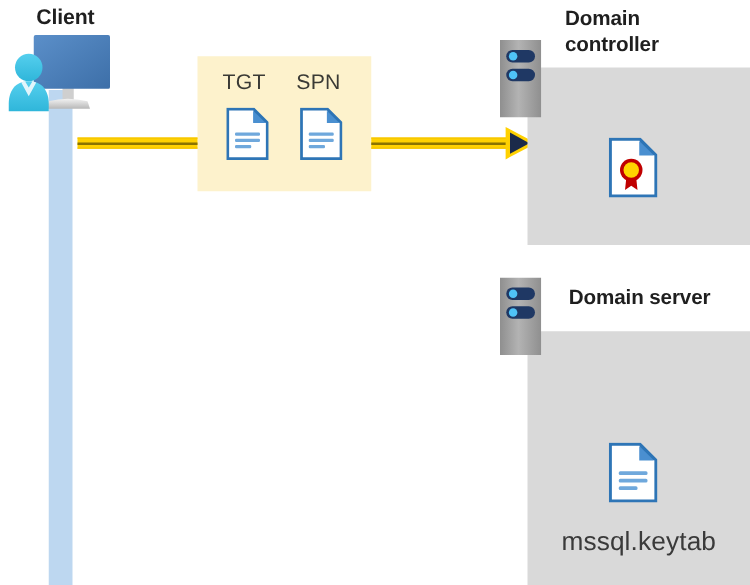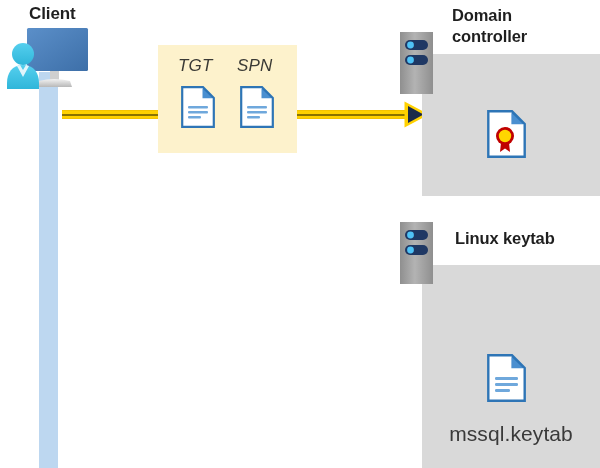--- a/index.html
+++ b/index.html
@@ -62,21 +62,20 @@
     width: 139px;
     height: 108px;
     background: #fdf2cc;
   }
   .msg-label {
     position: absolute;
     top: 56px;
     font-size: 17px;
     color: #3a3a35;
     letter-spacing: 0.2px;
-    font-style: italic;
   }
   #label-tgt { left: 178px; }
   #label-spn { left: 237px; }
 
   
   .arrow-line {
     position: absolute;
     height: 9px;
     top: 110px;
     background: #ffd100;
@@ -261,21 +260,21 @@
         </linearGradient>
       </defs>
       <rect x="0" y="0" width="33" height="62" fill="url(#towerGrad2)"></rect>
       <rect x="5" y="8" width="23" height="10" rx="5" fill="#1f3864"></rect>
       <circle cx="10.5" cy="13" r="3.4" fill="#4fc3f7"></circle>
       <rect x="5" y="23" width="23" height="10" rx="5" fill="#1f3864"></rect>
       <circle cx="10.5" cy="28" r="3.4" fill="#4fc3f7"></circle>
     </svg>
   </div>
 
-  <div class="title" id="linux-title">Linux keytab</div>
+  <div class="title" id="linux-title">Domain server</div>
 
 
   <div id="keytab-icon">
     <svg width="39" height="48" viewBox="0 0 39 48" xmlns="http://www.w3.org/2000/svg">
       <path d="M1.3 1.3 H25 L37.7 14 V46.7 H1.3 Z" fill="#ffffff" stroke="#2e75b6" stroke-width="2.4"></path>
       <path d="M25 1.3 L37.7 14 H25 Z" fill="#2e75b6"></path>
       <path d="M24.4 2.8 L36.2 14.3 H24.4 Z" fill="#4a8fd0"></path>
       <g fill="#6fa8dc">
         <rect x="8" y="23" width="23" height="3" rx="1.2"></rect>
         <rect x="8" y="29" width="23" height="3" rx="1.2"></rect>

